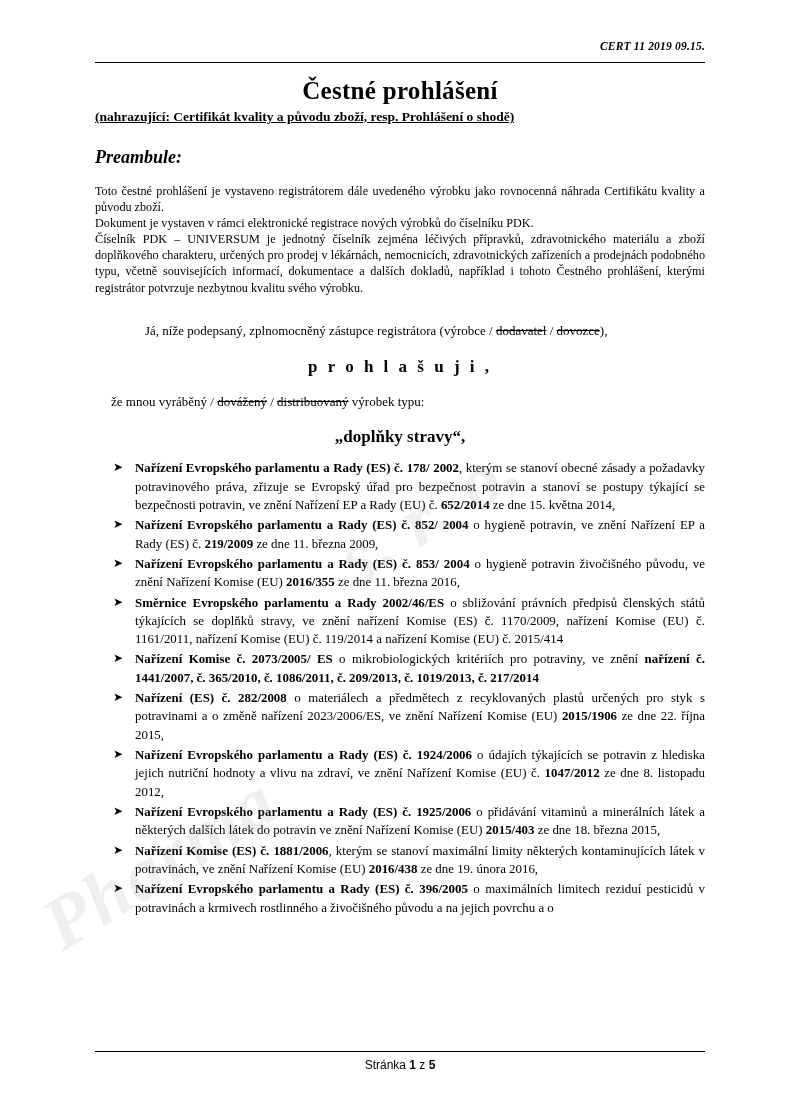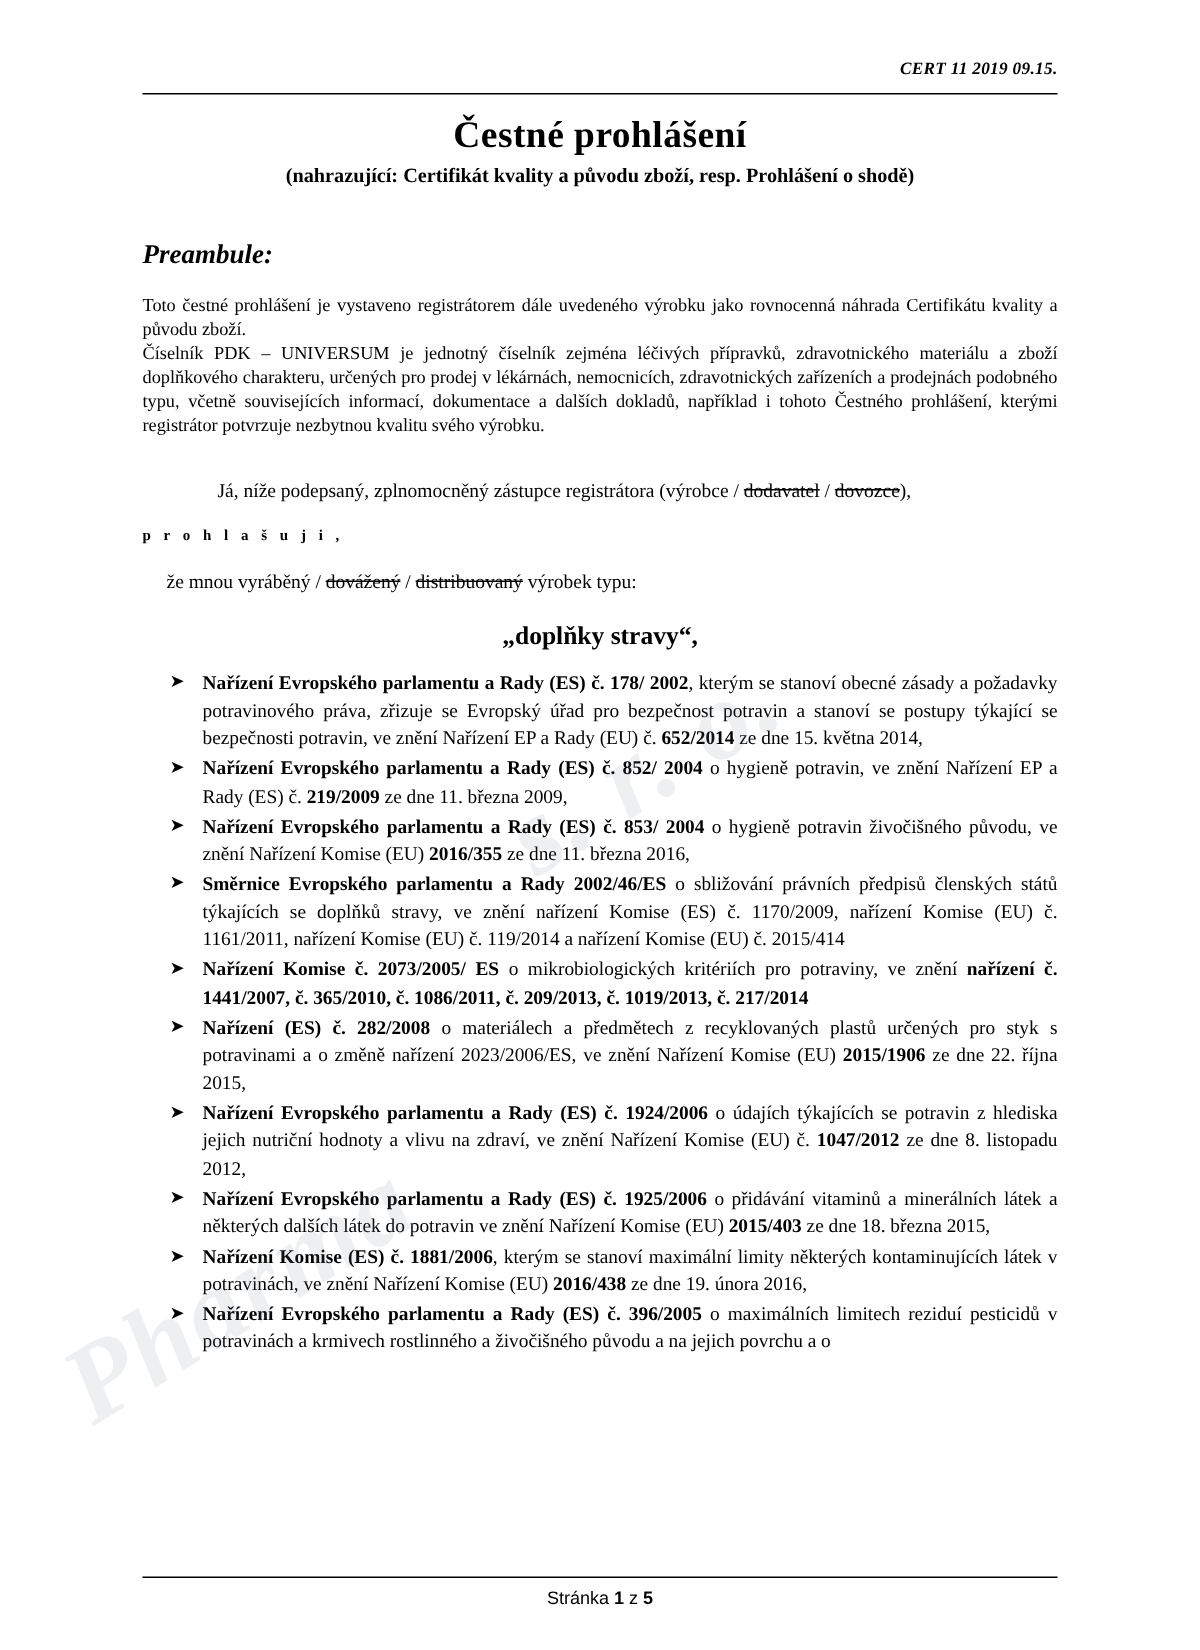--- a/index.html
+++ b/index.html
@@ -62,24 +62,24 @@
     margin: 0 0 14px 0;
   }
   .title {
     text-align: center;
     font-size: 25px;
     font-weight: bold;
     letter-spacing: 0.3px;
     margin: 8px 0 4px 0;
   }
   .subtitle {
-    text-align: center;
     font-size: 13.5px;
     font-weight: bold;
-    margin-bottom: 34px;
+    margin-bottom: 22px;
+    text-decoration: underline;
   }
   .preamble-head {
     font-size: 18px;
     font-weight: bold;
     margin-bottom: 15px;
     font-style: italic;
   }
   .preamble p {
     margin: 0;
     font-size: 12.2px;
@@ -90,21 +90,22 @@
   .spacer-sm { height: 10px; }
   .para {
     font-size: 13px;
     line-height: 1.45;
     text-align: justify;
     margin: 16px;
   }
   .indent { text-indent: 34px; }
   .strike { text-decoration: line-through; }
   .declare {
-    font-size: 10px;
+    text-align: center;
+    font-size: 17px;
     font-weight: bold;
     letter-spacing: 3px;
     margin: 14px 0 14px 0;
   }
   .product {
     text-align: center;
     font-size: 17px;
     font-weight: bold;
     margin: 12px 0 12px 0;
   }
@@ -157,20 +158,21 @@
 
   <div class="header-code">CERT 11 2019 09.15.</div>
   <hr class="rule">
 
   <div class="title">Čestné prohlášení</div>
   <div class="subtitle">(nahrazující: Certifikát kvality a původu zboží, resp. Prohlášení o shodě)</div>
 
   <div class="preamble">
     <div class="preamble-head">Preambule:</div>
     <p>Toto čestné prohlášení je vystaveno registrátorem dále uvedeného výrobku jako rovnocenná náhrada Certifikátu kvality a původu zboží.</p>
+    <p>Dokument je vystaven v rámci elektronické registrace nových výrobků do číselníku PDK.</p>
     <p>Číselník PDK – UNIVERSUM je jednotný číselník zejména léčivých přípravků, zdravotnického materiálu a zboží doplňkového charakteru, určených pro prodej v lékárnách, nemocnicích, zdravotnických zařízeních a prodejnách podobného typu, včetně souvisejících informací, dokumentace a dalších dokladů, například i tohoto Čestného prohlášení, kterými registrátor potvrzuje nezbytnou kvalitu svého výrobku.</p>
   </div>
 
   <div class="spacer-sm"></div>
 
   <p class="para indent"><span>Já, níže podepsaný, zplnomocněný zástupce registrátora (výrobce / </span><span class="strike">dodavatel</span><span> / </span><span class="strike">dovozce</span><span>),</span></p>
 
   <div class="declare">p r o h l a š u j i ,</div>
 
   <p class="para"><span>že mnou vyráběný / </span><span class="strike">dovážený</span><span>  /  </span><span class="strike">distribuovaný</span><span> výrobek typu:</span></p>

